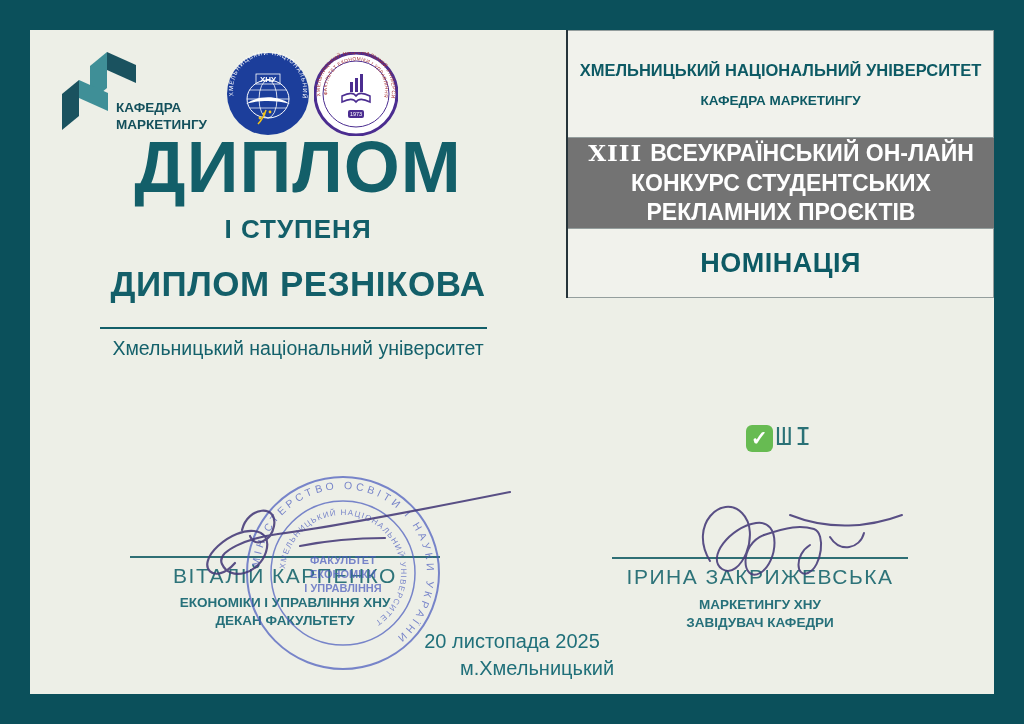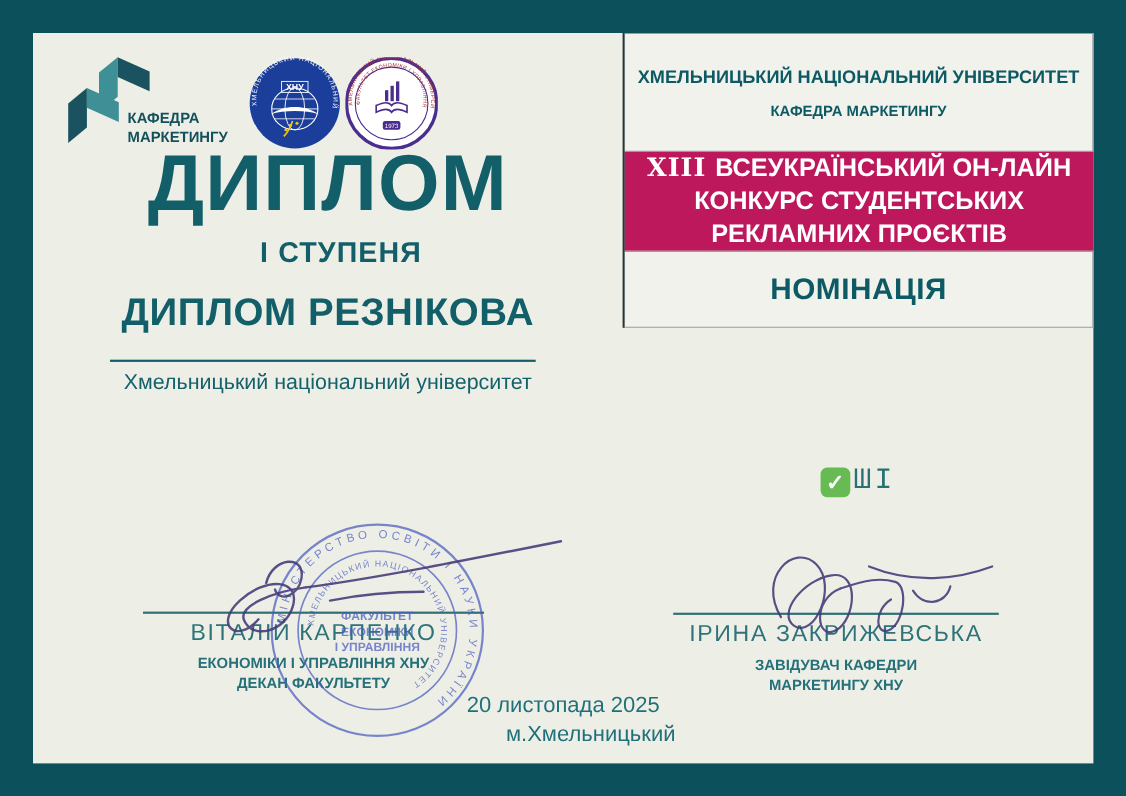--- a/index.html
+++ b/index.html
@@ -4,33 +4,33 @@
 <style>
   html,body{margin:0;padding:0;background:#444;}
   .page{position:relative;width:1024px;height:724px;background:#0b505b;overflow:hidden;
         font-family:"Liberation Sans",sans-serif;}
   .inner{position:absolute;left:30px;top:30px;width:964px;height:664px;background:#edefe7;}
 
   
   .logos{position:absolute;left:24px;top:20px;display:flex;align-items:flex-start;}
   .main-title{position:absolute;left:0;top:96px;width:536px;text-align:center;
       font-size:72px;font-weight:800;color:#135f69;letter-spacing:1px;}
-  .degree{position:absolute;left:12px;top:184px;width:536px;text-align:center;
+  .degree{position:absolute;left:0;top:184px;width:536px;text-align:center;
       font-size:26px;font-weight:700;color:#135f69;letter-spacing:1px;}
   .recipient{position:absolute;left:0;top:234px;width:536px;text-align:center;
       font-size:35px;font-weight:700;color:#135f69;letter-spacing:.5px;}
   .hr1{position:absolute;left:70px;top:297px;width:387px;height:2px;background:#135f69;}
   .univ-sub{position:absolute;left:0;top:307px;width:536px;text-align:center;
       font-size:19.5px;font-weight:500;color:#14616b;}
 
   
   .panel{position:absolute;left:536px;top:0;width:428px;border-left:2px solid #26343a;box-sizing:border-box;}
   .pbox{box-sizing:border-box;display:flex;flex-direction:column;align-items:center;justify-content:center;text-align:center;}
   .pbox.white{background:#f1f2ec;border:1px solid rgba(35,55,62,.45);border-left:none;}
-  .pbox.teal{background:#be185d;color:#fff;}
+  .pbox.teal{background:#737373;color:#fff;}
   .b1{height:108px;gap:13px;}
   .b1 .l1{font-size:16.5px;font-weight:700;color:#0d5a64;}
   .b1 .l2{font-size:13.5px;font-weight:700;color:#0d5a64;text-align:right;}
   .b2{height:90px;font-size:23px;font-weight:700;line-height:1.3;padding:2px 12px;}
   .b3{height:70px;font-size:27px;font-weight:700;color:#0d5a64;letter-spacing:.5px;}
   .b4{height:103px;margin-top:3px;}
   .b4 .l1{font-size:22px;font-weight:700;}
   .b4 .l2{font-size:23px;font-weight:700;letter-spacing:9px;margin-top:8px;text-indent:9px;}
   .serif{font-family:"DejaVu Serif",serif;}
   .numeral{margin-right:8px;letter-spacing:1px;}
@@ -153,22 +153,22 @@
     <div class="sigline left"></div>
     <div class="sig-name left">ВІТАЛІЙ КАРПЕНКО</div>
     <div class="sig-role left">
       <div>ЕКОНОМІКИ І УПРАВЛІННЯ ХНУ</div>
       <div>ДЕКАН ФАКУЛЬТЕТУ</div>
     </div>
 
     <div class="sigline right"></div>
     <div class="sig-name right">ІРИНА ЗАКРИЖЕВСЬКА</div>
     <div class="sig-role right">
+      <div>МАРКЕТИНГУ ХНУ</div>
       <div>ЗАВІДУВАЧ КАФЕДРИ</div>
-      <div>МАРКЕТИНГУ ХНУ</div>
     </div>
 
     <svg class="stamp" width="210" height="210" viewBox="0 0 210 210">
       <defs>
         <path id="stampOuter" d="M 21,105 A 84,84 0 1 1 189,105 A 84,84 0 1 1 21,105"></path>
         <path id="stampInner" d="M 47,105 A 58,58 0 1 1 163,105 A 58,58 0 1 1 47,105"></path>
       </defs>
       <circle cx="105" cy="105" r="96" fill="none" stroke="#4b5cbe" stroke-width="2"></circle>
       <circle cx="105" cy="105" r="72" fill="none" stroke="#4b5cbe" stroke-width="1.5"></circle>
       <text font-size="10.5" fill="#4b5cbe" letter-spacing="3.5">

